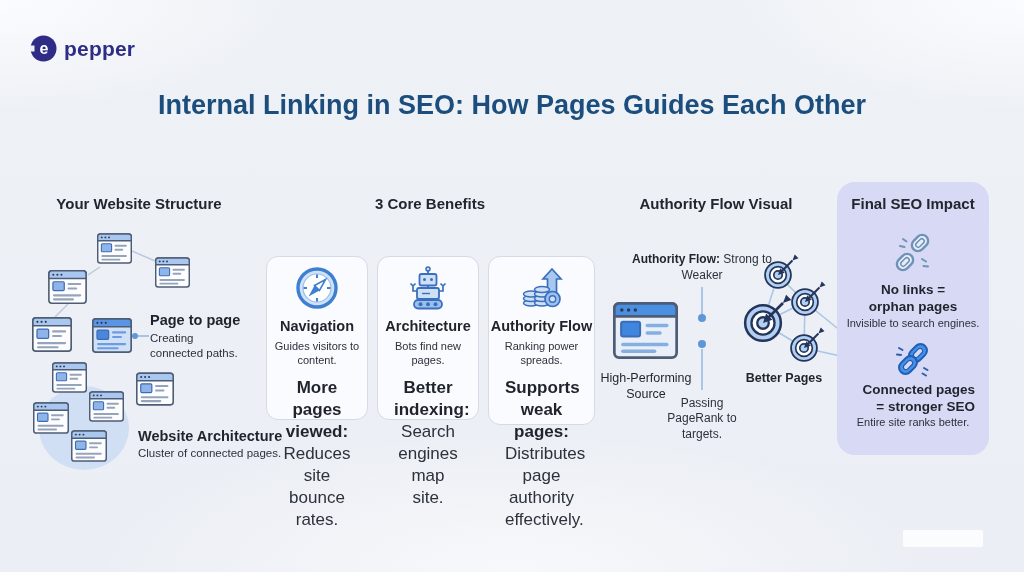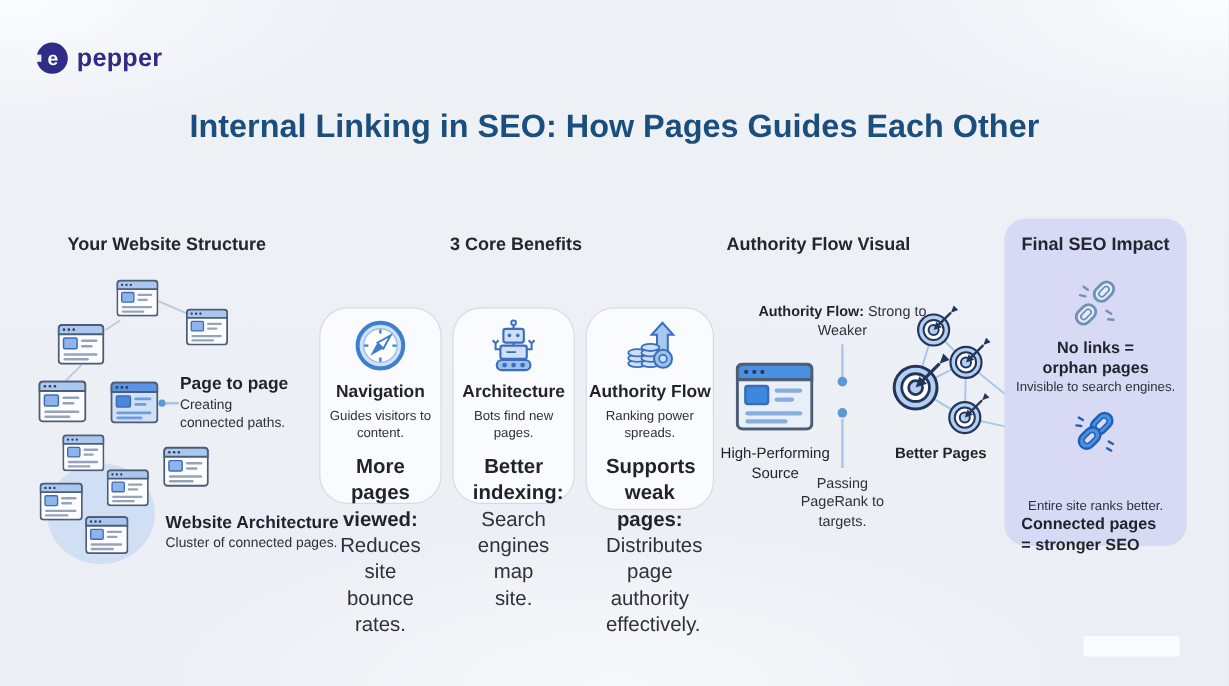--- a/index.html
+++ b/index.html
@@ -19,39 +19,39 @@
   .col-heading{top:195px;font-weight:bold;font-size:15px;color:#23262e;text-align:center;}
   
   .label-bold{font-weight:bold;color:#1f232b;}
   .label-reg{color:#2c313b;}
   
   .p2p-title{left:150px;top:312px;font-size:14.5px;}
   .p2p-desc{left:150px;top:331px;font-size:11.5px;width:95px;line-height:1.3;}
   .arch-title{left:138px;top:428px;font-size:14.5px;}
   .arch-desc{left:138px;top:447px;font-size:11.5px;white-space:nowrap;}
   
-  .card{position:absolute;top:256px;width:102px;height:164px;background:#fafbfe;border:1px solid #d5dae7;border-radius:24px;text-align:center;box-sizing:border-box;padding-top:8px;}
+  .card{position:absolute;top:256px;width:102px;height:164px;background:#fafbfe;border:1px solid #d5dae7;border-radius:12px;text-align:center;box-sizing:border-box;padding-top:8px;}
   .card.c3{width:107px;height:169px;}
   .card-title{font-size:14.5px;font-weight:bold;color:#1f232b;margin-top:3px;}
   .card-desc{font-size:11px;color:#2c313b;margin-top:5px;padding:0 7px;line-height:1.3;}
   .card-high{font-size:17px;color:#2c313b;margin-top:9px;padding:0 16px;line-height:1.3;}
   .card-high b{color:#1f232b;}
   
   .flow-label{left:627px;top:252px;width:150px;text-align:center;font-size:12px;color:#2c313b;line-height:1.3;}
   .flow-label b{color:#1f232b;}
   .vline{width:2px;background:#a9c6e7;left:701px;}
   .dot{width:8px;height:8px;border-radius:50%;background:#5f97d6;left:698px;}
   .source-label{left:594px;top:370px;width:104px;text-align:center;font-size:12.5px;font-weight:normal;color:#1f232b;line-height:1.3;}
   .passing-label{left:652px;top:396px;width:100px;text-align:center;font-size:12px;color:#2c313b;line-height:1.28;}
   .weaker-label{left:734px;top:370px;width:100px;text-align:center;font-size:12.5px;font-weight:bold;color:#1f232b;line-height:1.3;}
   
   .impact-panel{left:837px;top:182px;width:152px;height:273px;background:#d8d9f5;border-radius:18px;}
   .orphan-title{left:868px;top:282px;width:90px;text-align:center;font-size:13.5px;font-weight:bold;color:#1f232b;line-height:1.25;}
   .orphan-desc{left:843px;top:317px;width:140px;text-align:center;font-size:11px;color:#2c313b;}
-  .conn-title{left:851px;top:382px;width:124px;text-align:left;font-size:13.5px;font-weight:bold;color:#1f232b;line-height:1.25;margin-top:47px;}
+  .conn-title{left:851px;top:382px;width:124px;text-align:right;font-size:13.5px;font-weight:bold;color:#1f232b;line-height:1.25;}
   .conn-desc{left:843px;top:416px;width:140px;text-align:center;font-size:11px;color:#2c313b;}
   .watermark{left:903px;top:530px;width:80px;height:17px;background:rgba(255,255,255,.8);border-radius:2px;}
   
   .bw-light{--bw-body:#fdfdff;--bw-header:#a9c7ef;--bw-thumb:#8fb4ea;--bw-line:#96a4b9;}
   .bw-blue{--bw-body:#cfe0f7;--bw-header:#5b94e4;--bw-thumb:#4a86dd;--bw-line:#6d9ce0;}
   .bw-hp{--bw-body:#e9eff9;--bw-header:#4a90e2;--bw-thumb:#3f86de;--bw-line:#86aede;}
 </style>
 </head>
 <body>
 
@@ -88,21 +88,21 @@
       <rect x="0" y="10.5" width="4.5" height="6" fill="#eef1f6"></rect>
       <text x="14" y="19" text-anchor="middle" font-size="16" font-weight="bold" fill="#ffffff" font-family="Liberation Sans, sans-serif">e</text>
     </svg>
     <span class="brand-text">pepper</span>
   </div>
 
   <div class="abs main-title">Internal Linking in SEO: How Pages Guides Each Other</div>
 
   <div class="abs col-heading" style="left:39px;width:200px;">Your Website Structure</div>
   <div class="abs col-heading" style="left:330px;width:200px;">3 Core Benefits</div>
-  <div class="abs col-heading" style="left:582px;width:200px;">Authority Flow Visual</div>
+  <div class="abs col-heading" style="left:616px;width:200px;">Authority Flow Visual</div>
 
   <svg class="abs" style="left:25px;top:227px;" width="180" height="135" viewBox="0 0 180 135">
     <line x1="75" y1="40" x2="63" y2="48" stroke="#bcc9dd" stroke-width="1.5"></line>
     <line x1="107" y1="24" x2="130" y2="34" stroke="#bcc9dd" stroke-width="1.5"></line>
     <line x1="43" y1="77" x2="30" y2="90" stroke="#bcc9dd" stroke-width="1.5"></line>
     <use href="#browser" class="bw-light" x="72" y="6" width="35" height="31"></use>
     <use href="#browser" class="bw-light" x="23" y="43" width="39" height="34"></use>
     <use href="#browser" class="bw-light" x="130" y="30" width="35" height="31"></use>
     <use href="#browser" class="bw-light" x="7" y="90" width="40" height="35"></use>
     <use href="#browser" class="bw-blue" x="67" y="91" width="40" height="35"></use>

